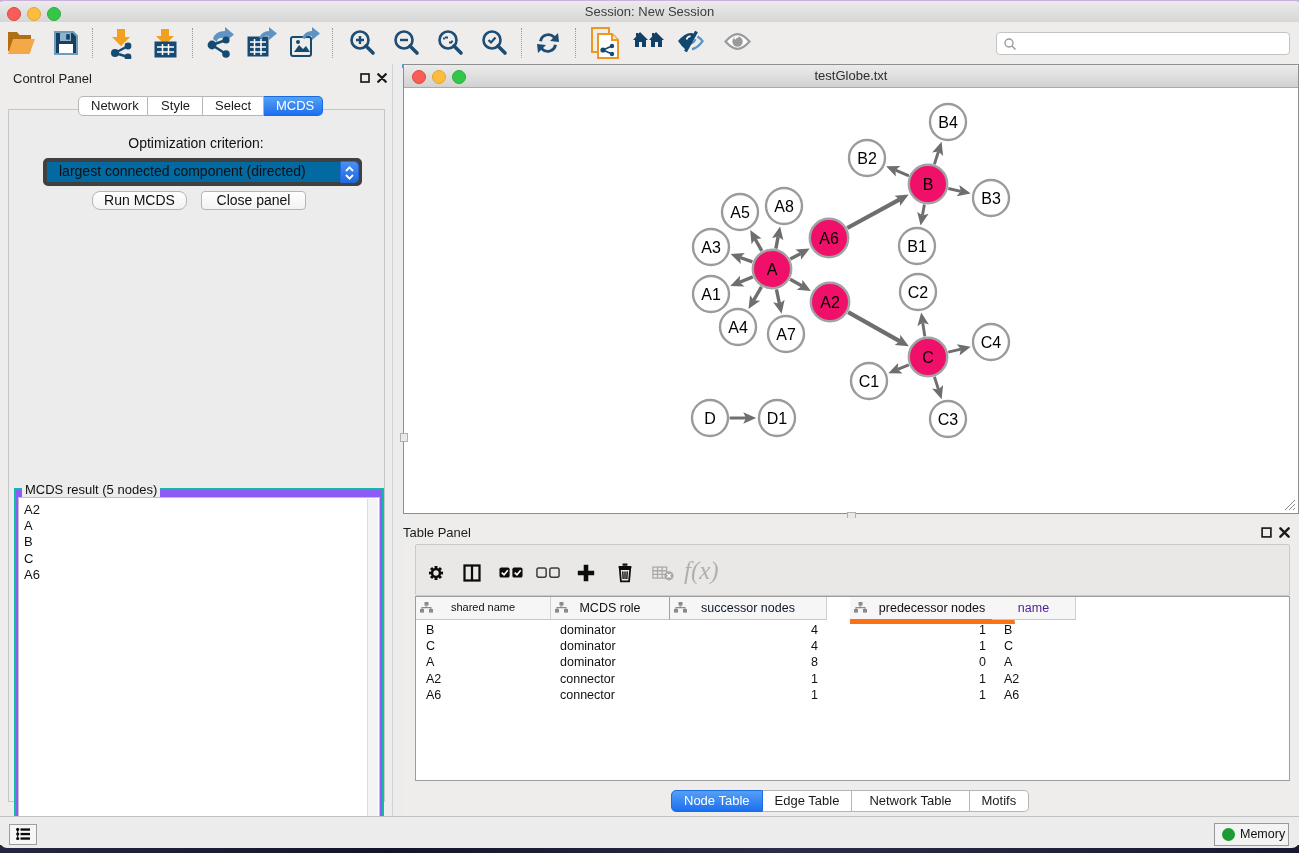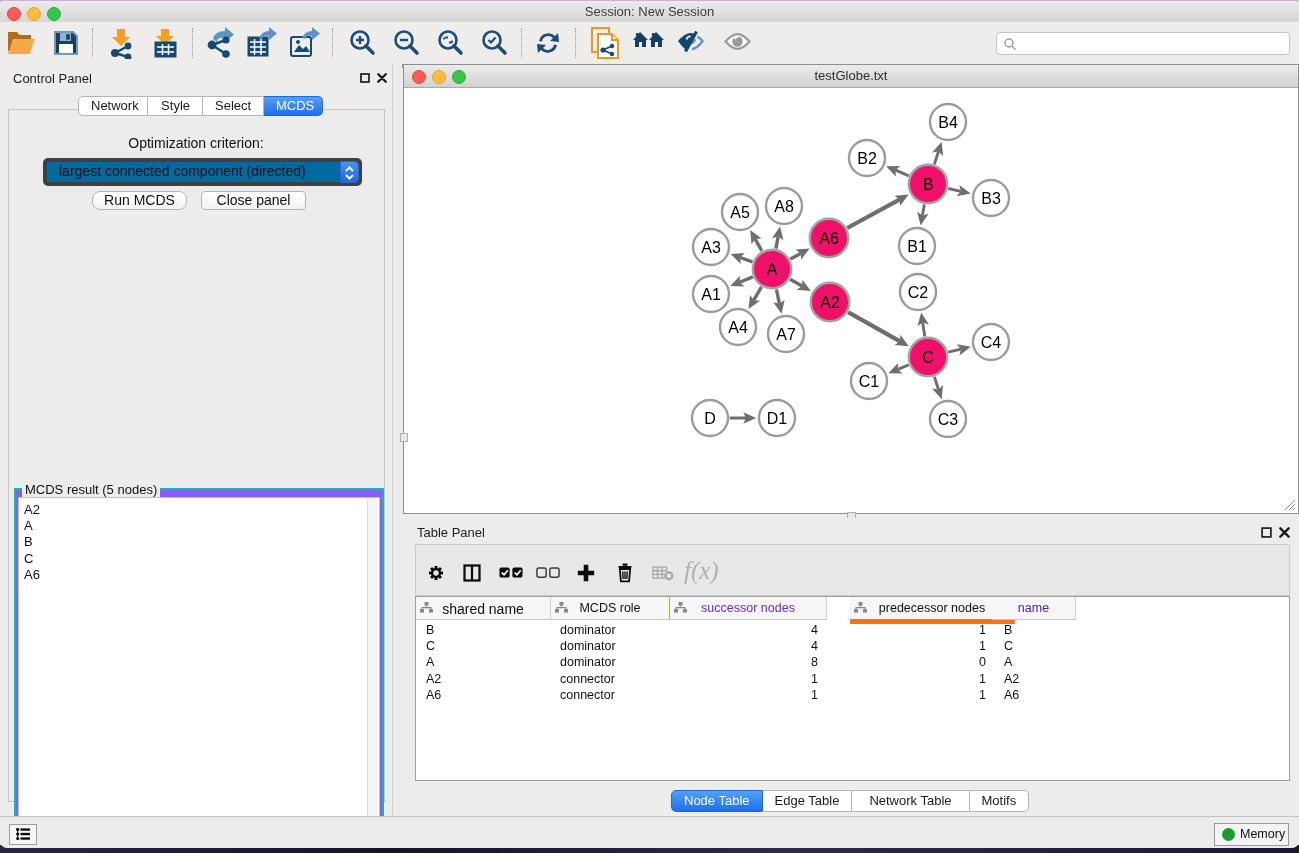--- a/index.html
+++ b/index.html
@@ -277,21 +277,21 @@
 <text x="373" y="336.5" text-anchor="middle" font-size="16" fill="#000">D1</text>
  </svg>
  <svg style="position:absolute;right:2px;bottom:2px" width="12" height="12" viewBox="0 0 12 12">
   <path d="M11 1 L1 11 M11 5 L5 11 M11 9 L9 11" stroke="#8a8a8a" stroke-width="1"></path>
     </svg>
 </div>
 <div class="abs" style="left:400px;top:433px;width:6px;height:7px;background:#e8e8e8;border:1px solid #b0b0b0;"></div>
 <div class="abs" style="left:847px;top:512px;width:7px;height:6px;background:#e8e8e8;border:1px solid #b0b0b0;"></div>
 
 <div class="abs" style="left:403px;top:518px;width:896px;height:298px;background:#eeedec;">
- <div style="position:absolute;left:14px;top:7px;font-size:13px;color:#1c1c1c;">Table Panel</div>
+ <div style="position:absolute;left:0;top:7px;font-size:13px;color:#1c1c1c;">Table Panel</div>
  <svg style="position:absolute;left:858px;top:9px" width="11" height="11" viewBox="0 0 12 12">
   <rect x="1.2" y="1.2" width="9.6" height="9.6" fill="none" stroke="#1a1a1a" stroke-width="1.8"></rect>
     </svg>
  <svg style="position:absolute;left:876px;top:9px" width="11" height="11" viewBox="0 0 12 12">
   <path d="M1.5 1.5 L10.5 10.5 M10.5 1.5 L1.5 10.5" stroke="#1a1a1a" stroke-width="2.6" stroke-linecap="round"></path>
     </svg>
 
  <div style="position:absolute;left:12px;top:26px;width:873px;height:50px;background:#e9e8e7;border:1px solid #c9c9c9;border-radius:2px;">
   <svg style="position:absolute;left:11px;top:19px" width="18" height="18" viewBox="0 0 24 24">
    <path fill="#0c0c0c" d="M21.38 9.94 L21.38 14.06 L18.76 13.8 L18.06 15.51 L20.09 17.18 L17.18 20.09 L15.51 18.06 L13.8 18.76 L14.06 21.38 L9.94 21.38 L10.2 18.76 L8.49 18.06 L6.82 20.09 L3.91 17.18 L5.94 15.51 L5.24 13.8 L2.62 14.06 L2.62 9.94 L5.24 10.2 L5.94 8.49 L3.91 6.82 L6.82 3.91 L8.49 5.94 L10.2 5.24 L9.94 2.62 L14.06 2.62 L13.8 5.24 L15.51 5.94 L17.18 3.91 L20.09 6.82 L18.06 8.49 L18.76 10.2 z"></path>
@@ -334,21 +334,21 @@
   <div id="thead" style="position:absolute;left:0;top:0;height:23px;">
         <div style="position:absolute;left:0px;top:0;width:134px;height:22px;background:#f6f6f6;border-right:1px solid #d0d0d0;border-bottom:1px solid #c6c6c6;">
           <svg style="position:absolute;left:4px;top:5px" width="13" height="12" viewBox="0 0 13 12">
             <g fill="#8a8a8a">
               <rect x="4.5" y="0" width="4" height="3.6"></rect>
               <rect x="0" y="7" width="4" height="3.6"></rect>
               <rect x="9" y="7" width="4" height="3.6"></rect>
               <path d="M6.2 3.6 v2 M2 7 v-1.4 h9 V7" stroke="#8a8a8a" fill="none" stroke-width="1.1"></path>
             </g>
           </svg>
-          <div style="position:absolute;left:0;top:4px;width:100%;text-align:center;font-size:14px;color:#111;">shared name</div>
+          <div style="position:absolute;left:0;top:4px;width:100%;text-align:center;font-size:11px;color:#111;">shared name</div>
         </div>
         <div style="position:absolute;left:135px;top:0;width:118px;height:22px;background:#f6f6f6;border-right:3px solid #84cc16;border-bottom:1px solid #c6c6c6;">
           <svg style="position:absolute;left:4px;top:5px" width="13" height="12" viewBox="0 0 13 12">
             <g fill="#8a8a8a">
               <rect x="4.5" y="0" width="4" height="3.6"></rect>
               <rect x="0" y="7" width="4" height="3.6"></rect>
               <rect x="9" y="7" width="4" height="3.6"></rect>
               <path d="M6.2 3.6 v2 M2 7 v-1.4 h9 V7" stroke="#8a8a8a" fill="none" stroke-width="1.1"></path>
             </g>
           </svg>
@@ -356,21 +356,21 @@
         </div>
         <div style="position:absolute;left:254px;top:0;width:156px;height:22px;background:#f6f6f6;border-right:1px solid #d0d0d0;border-bottom:1px solid #c6c6c6;">
           <svg style="position:absolute;left:4px;top:5px" width="13" height="12" viewBox="0 0 13 12">
             <g fill="#8a8a8a">
               <rect x="4.5" y="0" width="4" height="3.6"></rect>
               <rect x="0" y="7" width="4" height="3.6"></rect>
               <rect x="9" y="7" width="4" height="3.6"></rect>
               <path d="M6.2 3.6 v2 M2 7 v-1.4 h9 V7" stroke="#8a8a8a" fill="none" stroke-width="1.1"></path>
             </g>
           </svg>
-          <div style="position:absolute;left:0;top:4px;width:100%;text-align:center;font-size:12.5px;color:#6d28d9;">successor nodes</div>
+          <div style="position:absolute;left:0;top:4px;width:100%;text-align:center;font-size:12.5px;color:#0f172a;">successor nodes</div>
         </div>
         <div style="position:absolute;left:434px;top:0;width:164px;height:22px;background:#f6f6f6;border-right:1px solid #d0d0d0;border-bottom:5px solid #f97316;">
           <svg style="position:absolute;left:4px;top:5px" width="13" height="12" viewBox="0 0 13 12">
             <g fill="#8a8a8a">
               <rect x="4.5" y="0" width="4" height="3.6"></rect>
               <rect x="0" y="7" width="4" height="3.6"></rect>
               <rect x="9" y="7" width="4" height="3.6"></rect>
               <path d="M6.2 3.6 v2 M2 7 v-1.4 h9 V7" stroke="#8a8a8a" fill="none" stroke-width="1.1"></path>
             </g>
           </svg>

